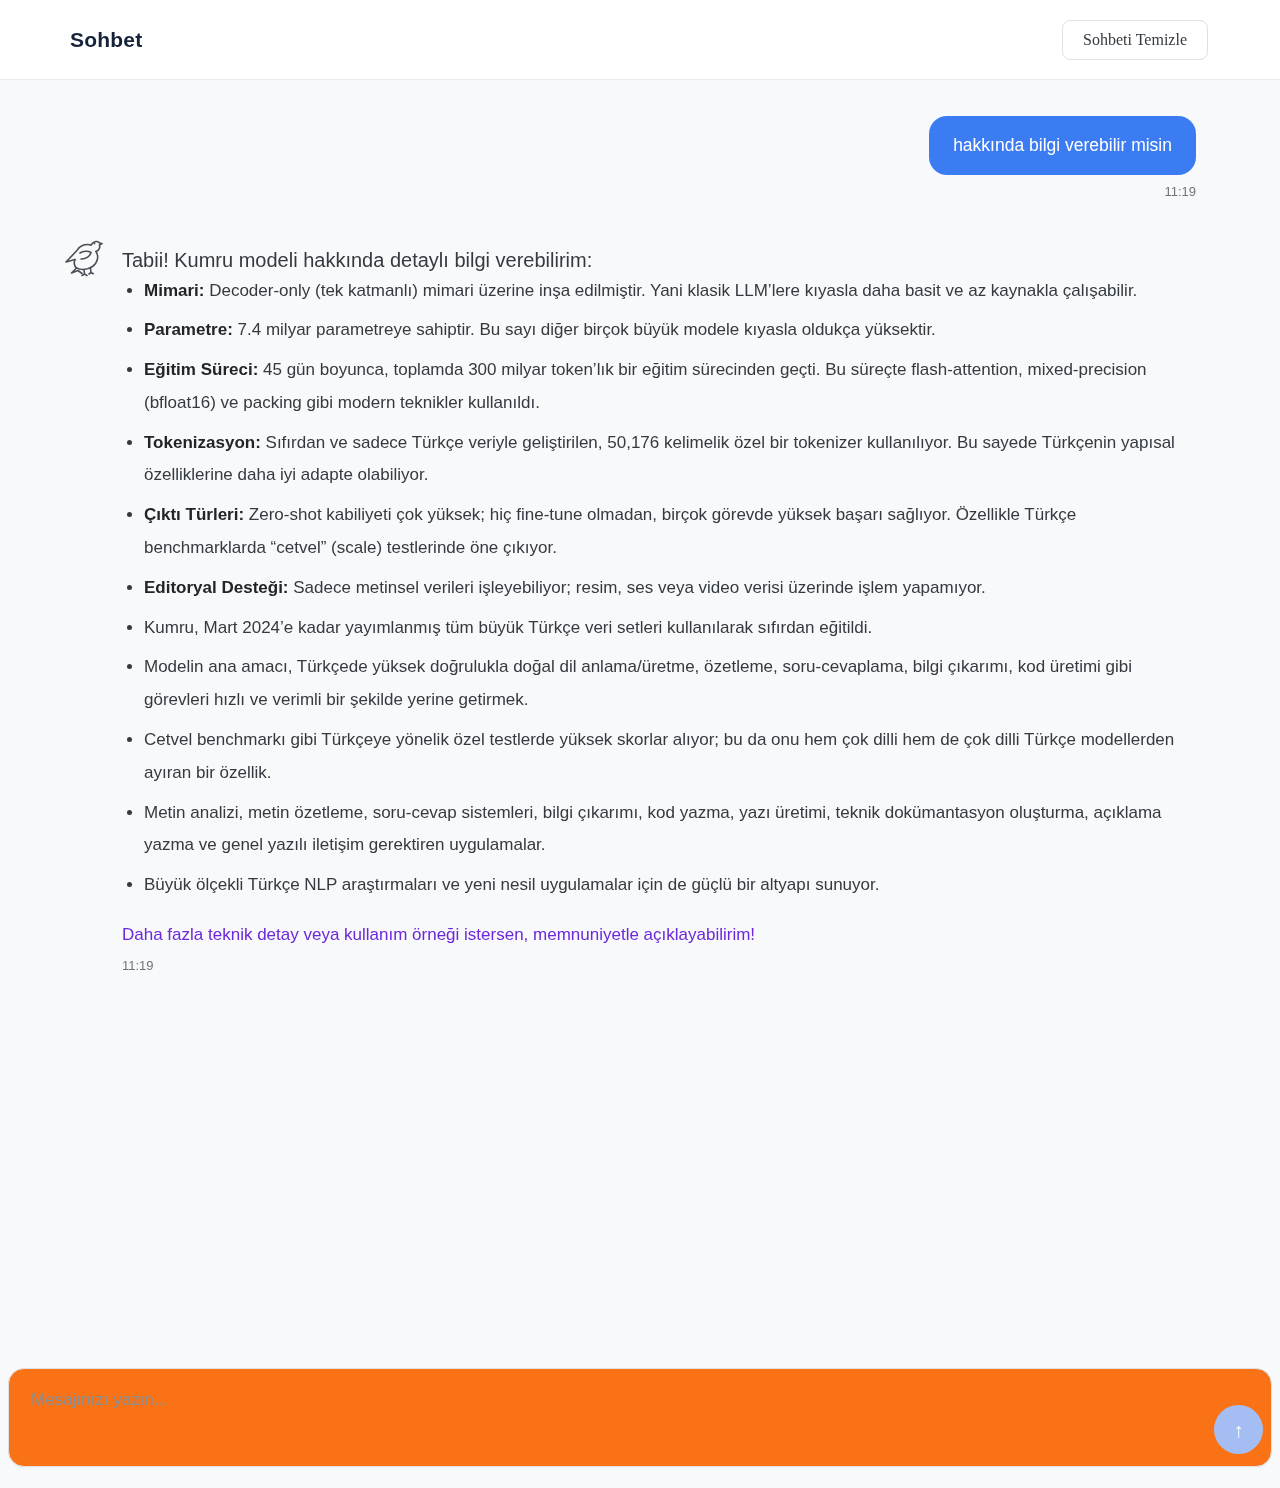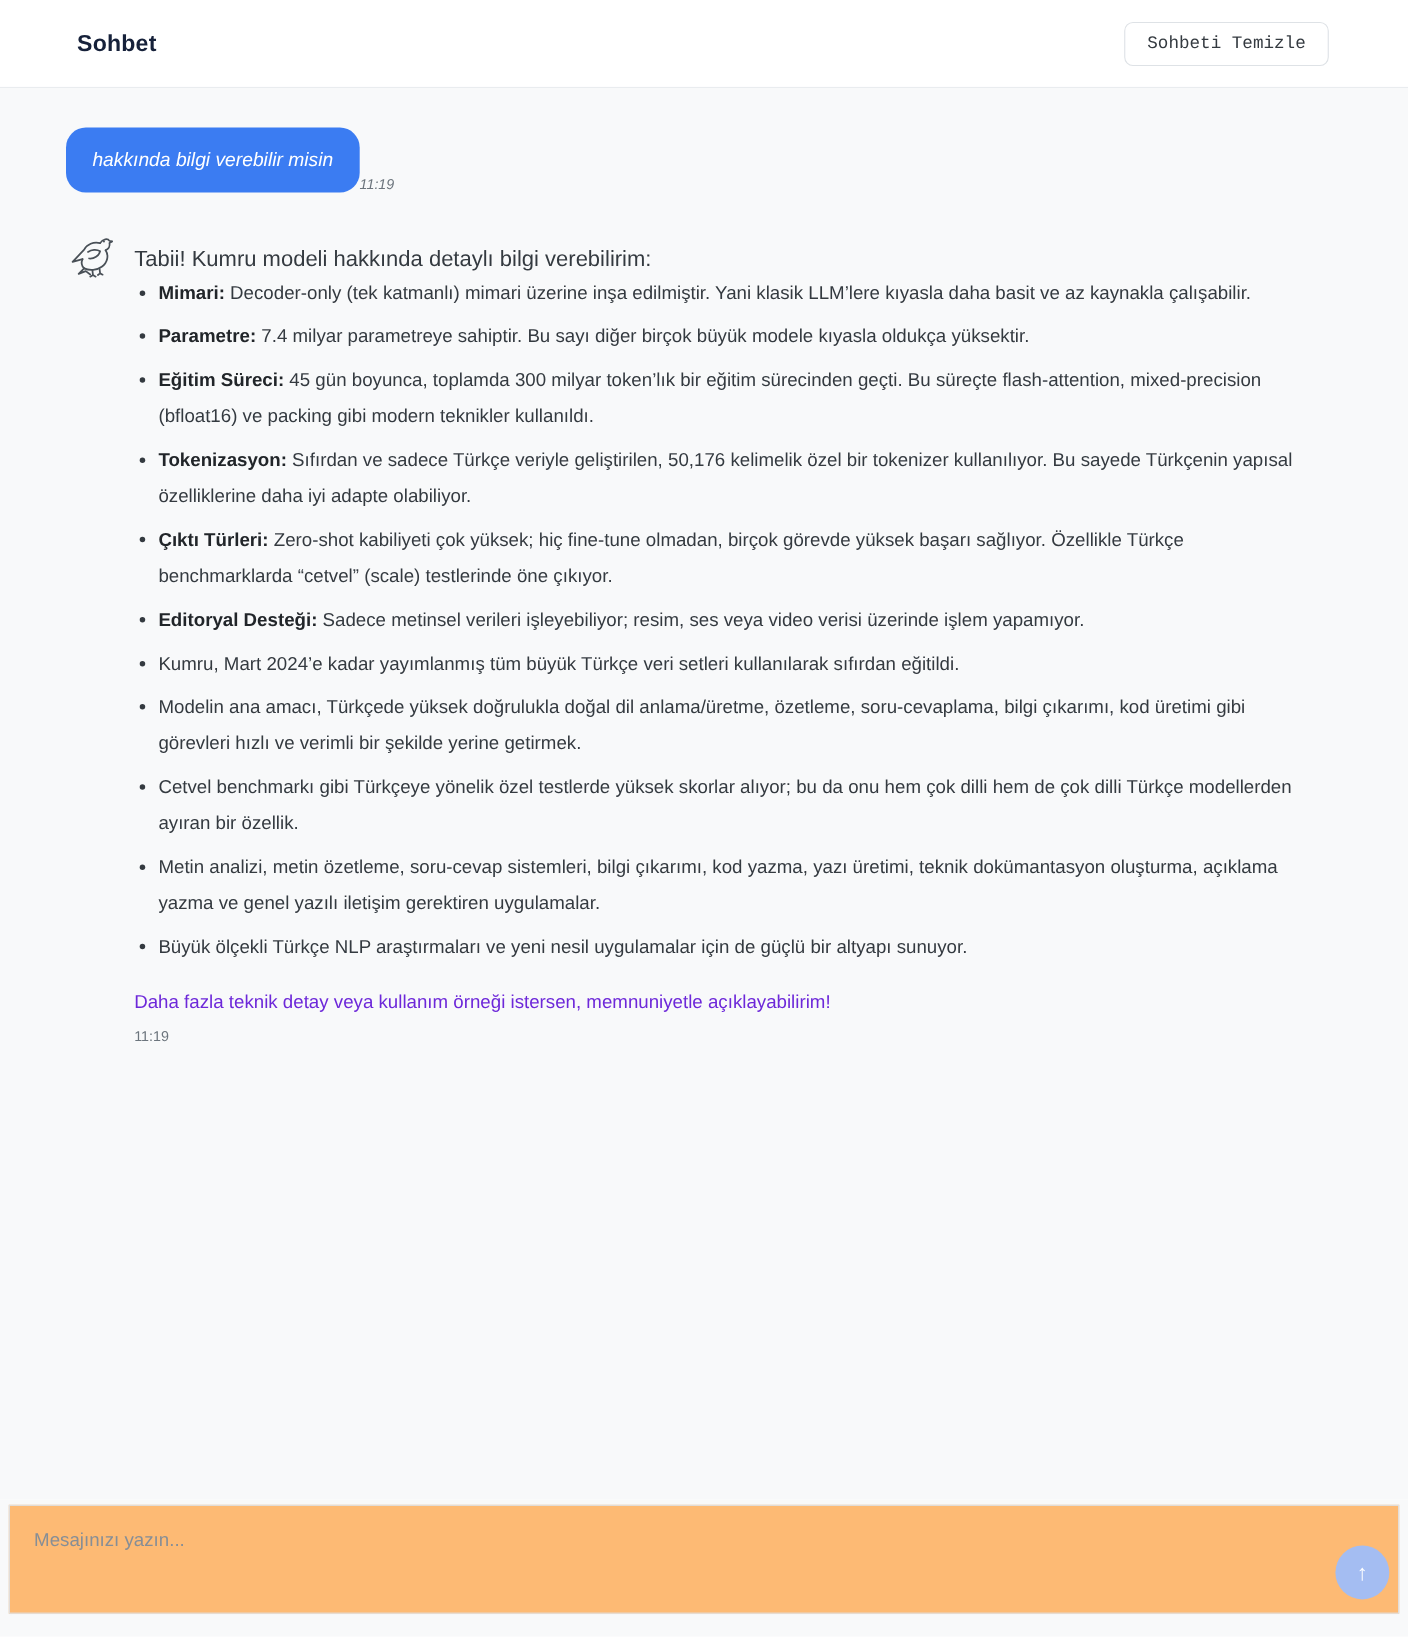--- a/index.html
+++ b/index.html
@@ -16,32 +16,32 @@
     height: 80px; flex: 0 0 80px;
     background: #ffffff;
     border-bottom: 1px solid #e9ecef;
     display: flex; align-items: center; justify-content: space-between;
     padding: 0 72px 0 70px;
   }
   .header-title { font-size: 21px; font-weight: bold; color: #16213a; letter-spacing: .2px; }
   .clear-btn {
     background: #ffffff; border: 1px solid #dee2e6; border-radius: 8px;
     padding: 10px 20px; font-size: 16px; color: #343a40; cursor: pointer;
-    font-family: Liberation Mono, monospace;
+    font-family: Liberation Serif, serif;
   }
 
   
   .chat {
     flex: 1 1 auto;
     background: #f8f9fa;
     padding: 36px 84px 0 60px;
     overflow: hidden;
   }
 
-  .user-row { display: flex; flex-direction: row; align-items: flex-end; font-style: italic; }
+  .user-row { display: flex; flex-direction: column; align-items: flex-end; }
   .user-bubble {
     background: #3b7cf2; color: #ffffff;
     font-size: 17.5px; line-height: 1.4;
     padding: 17px 24px; border-radius: 18px;
     max-width: 640px;
   }
   .msg-time { font-size: 13px; color: #6c757d; margin-top: 9px; }
   .user-row .msg-time { text-align: right; }
 
   .assistant-row { display: flex; align-items: flex-start; gap: 12px; margin-top: 34px; }
@@ -64,23 +64,23 @@
 
   
   .composer-wrap {
     flex: 0 0 125px;
     background: #f8f9fa;
     padding: 5px 8px 6px 8px;
     position: relative;
   }
   .composer {
     position: relative;
-    background: #fdba74;
+    background: #f97316;
     border: 1px solid #dee2e6;
-    border-radius: 0;
+    border-radius: 16px;
     height: 99px;
     box-shadow: 0 1px 2px rgba(0,0,0,0.03);
   }
   .composer textarea {
     width: 100%; height: 100%;
     border: none; outline: none; resize: none; background: transparent;
     font-family: "Liberation Sans", sans-serif;
     font-size: 17px; color: #343a40;
     padding: 21px 70px 21px 22px;
     border-radius: 16px;

